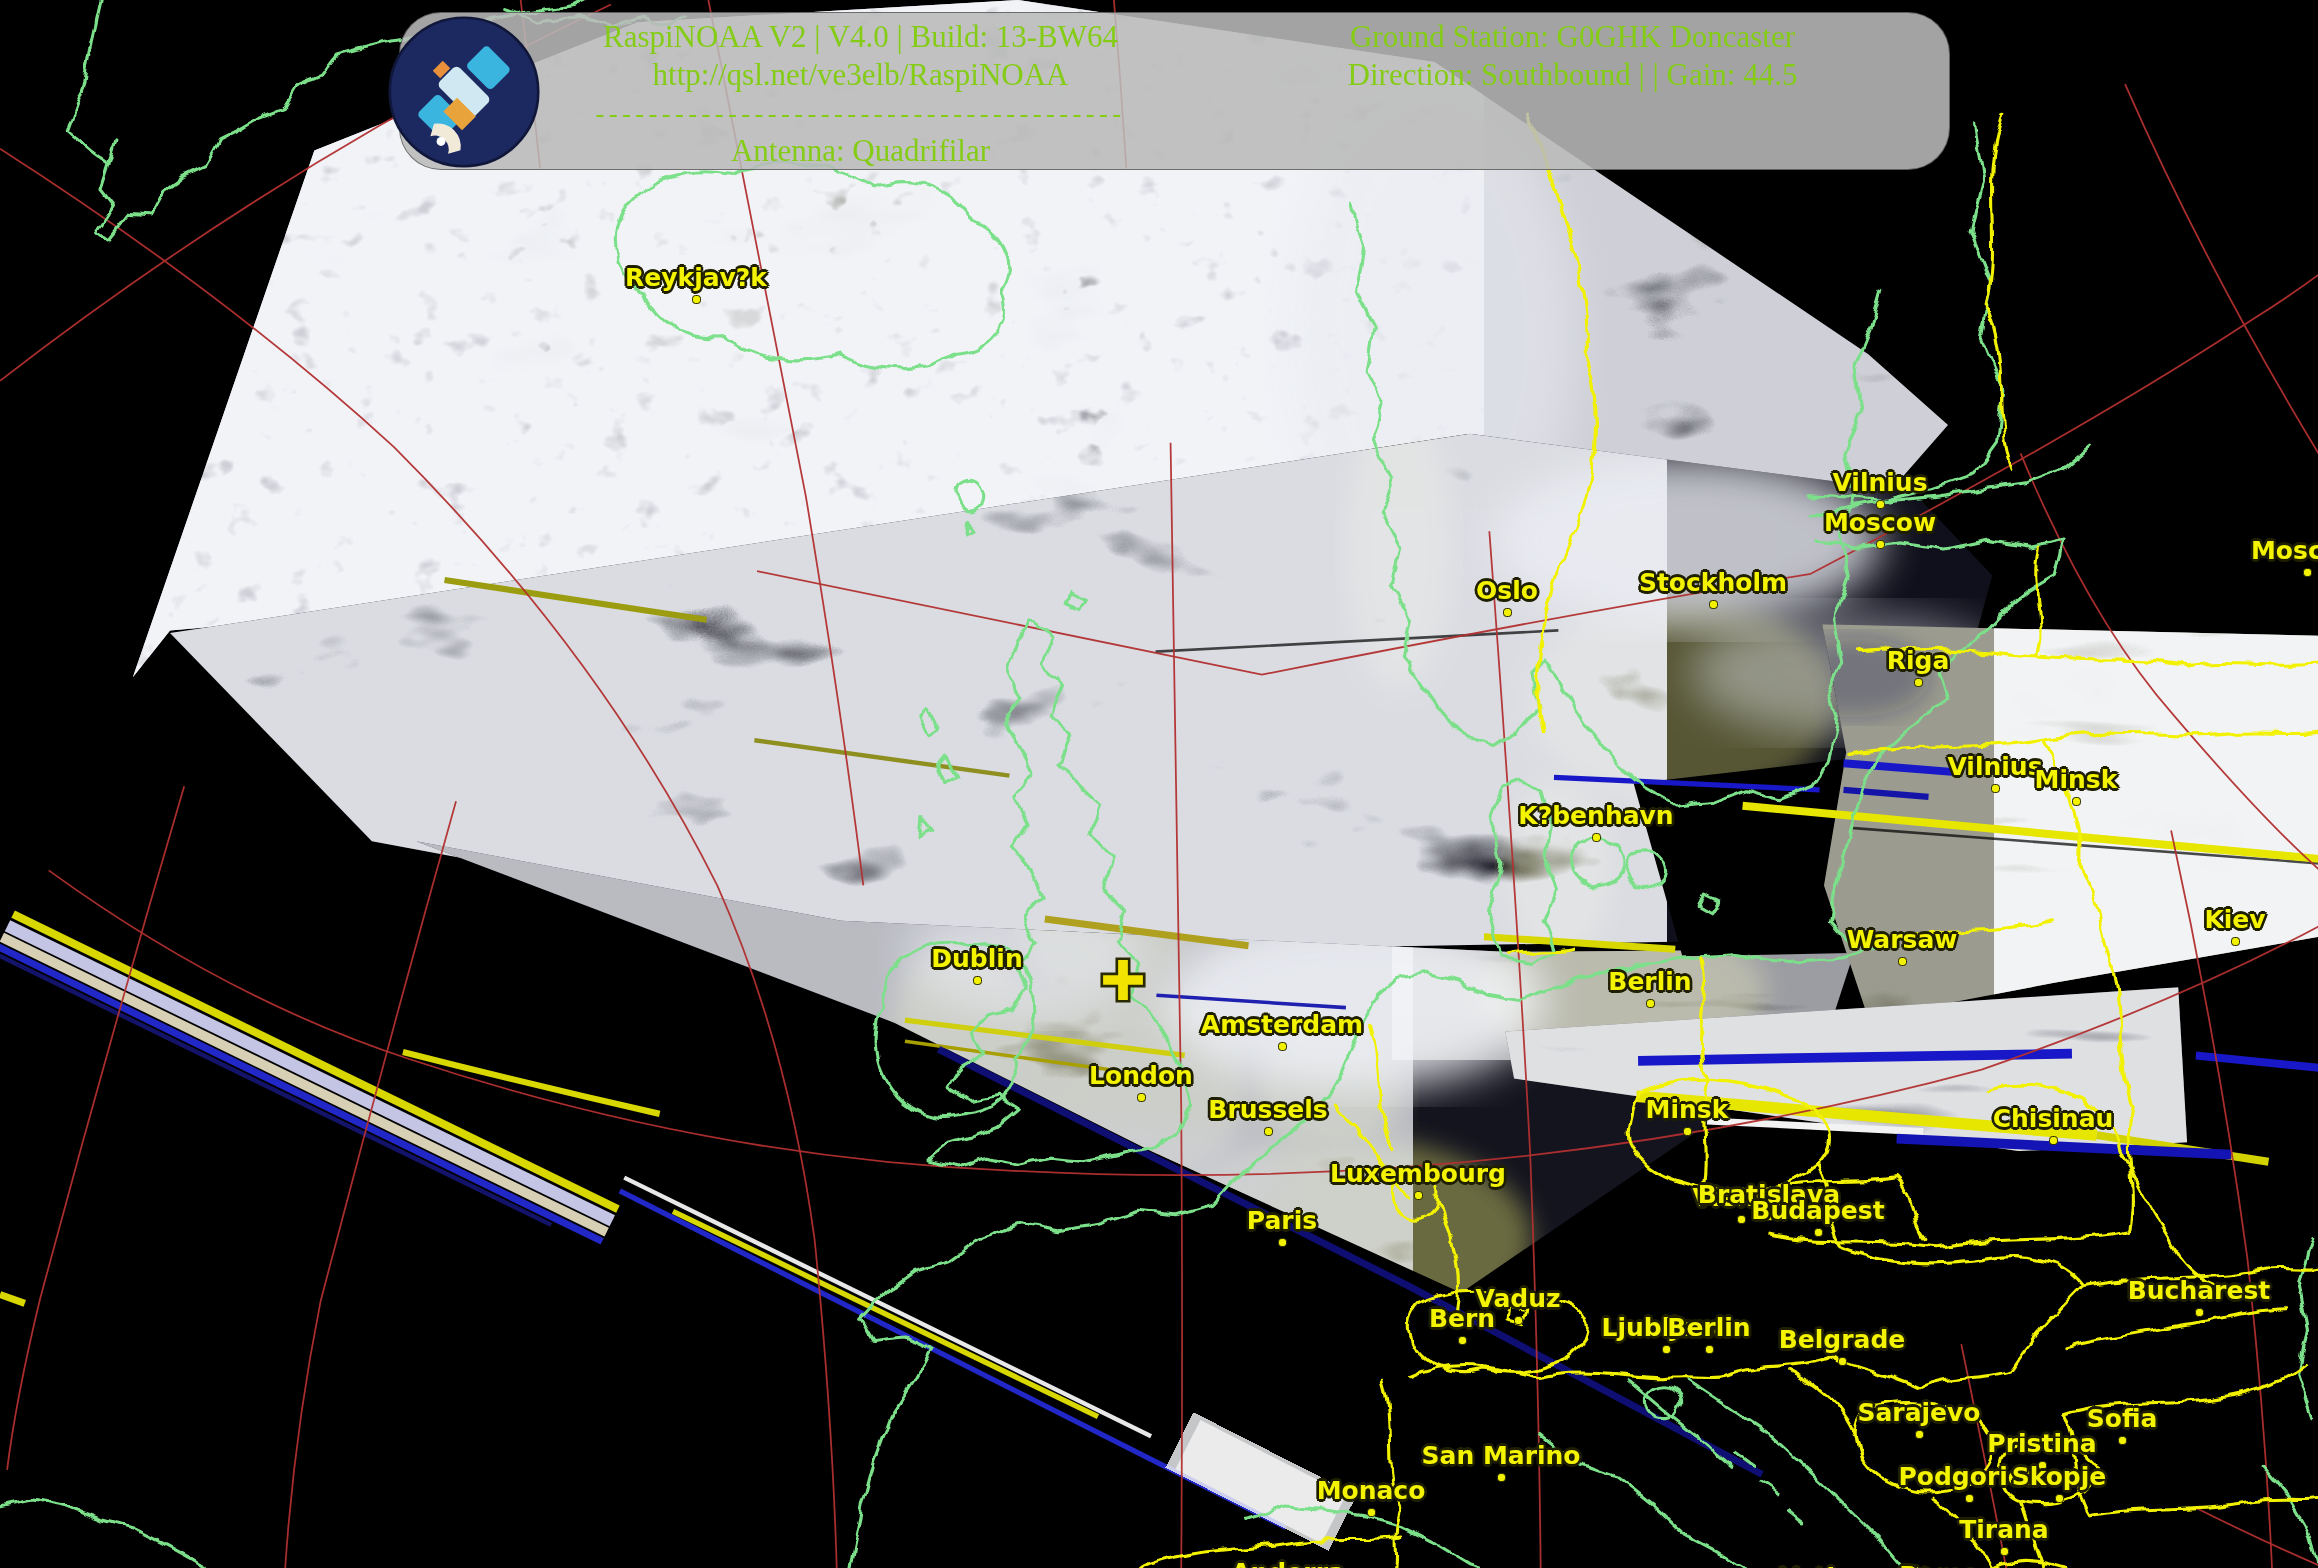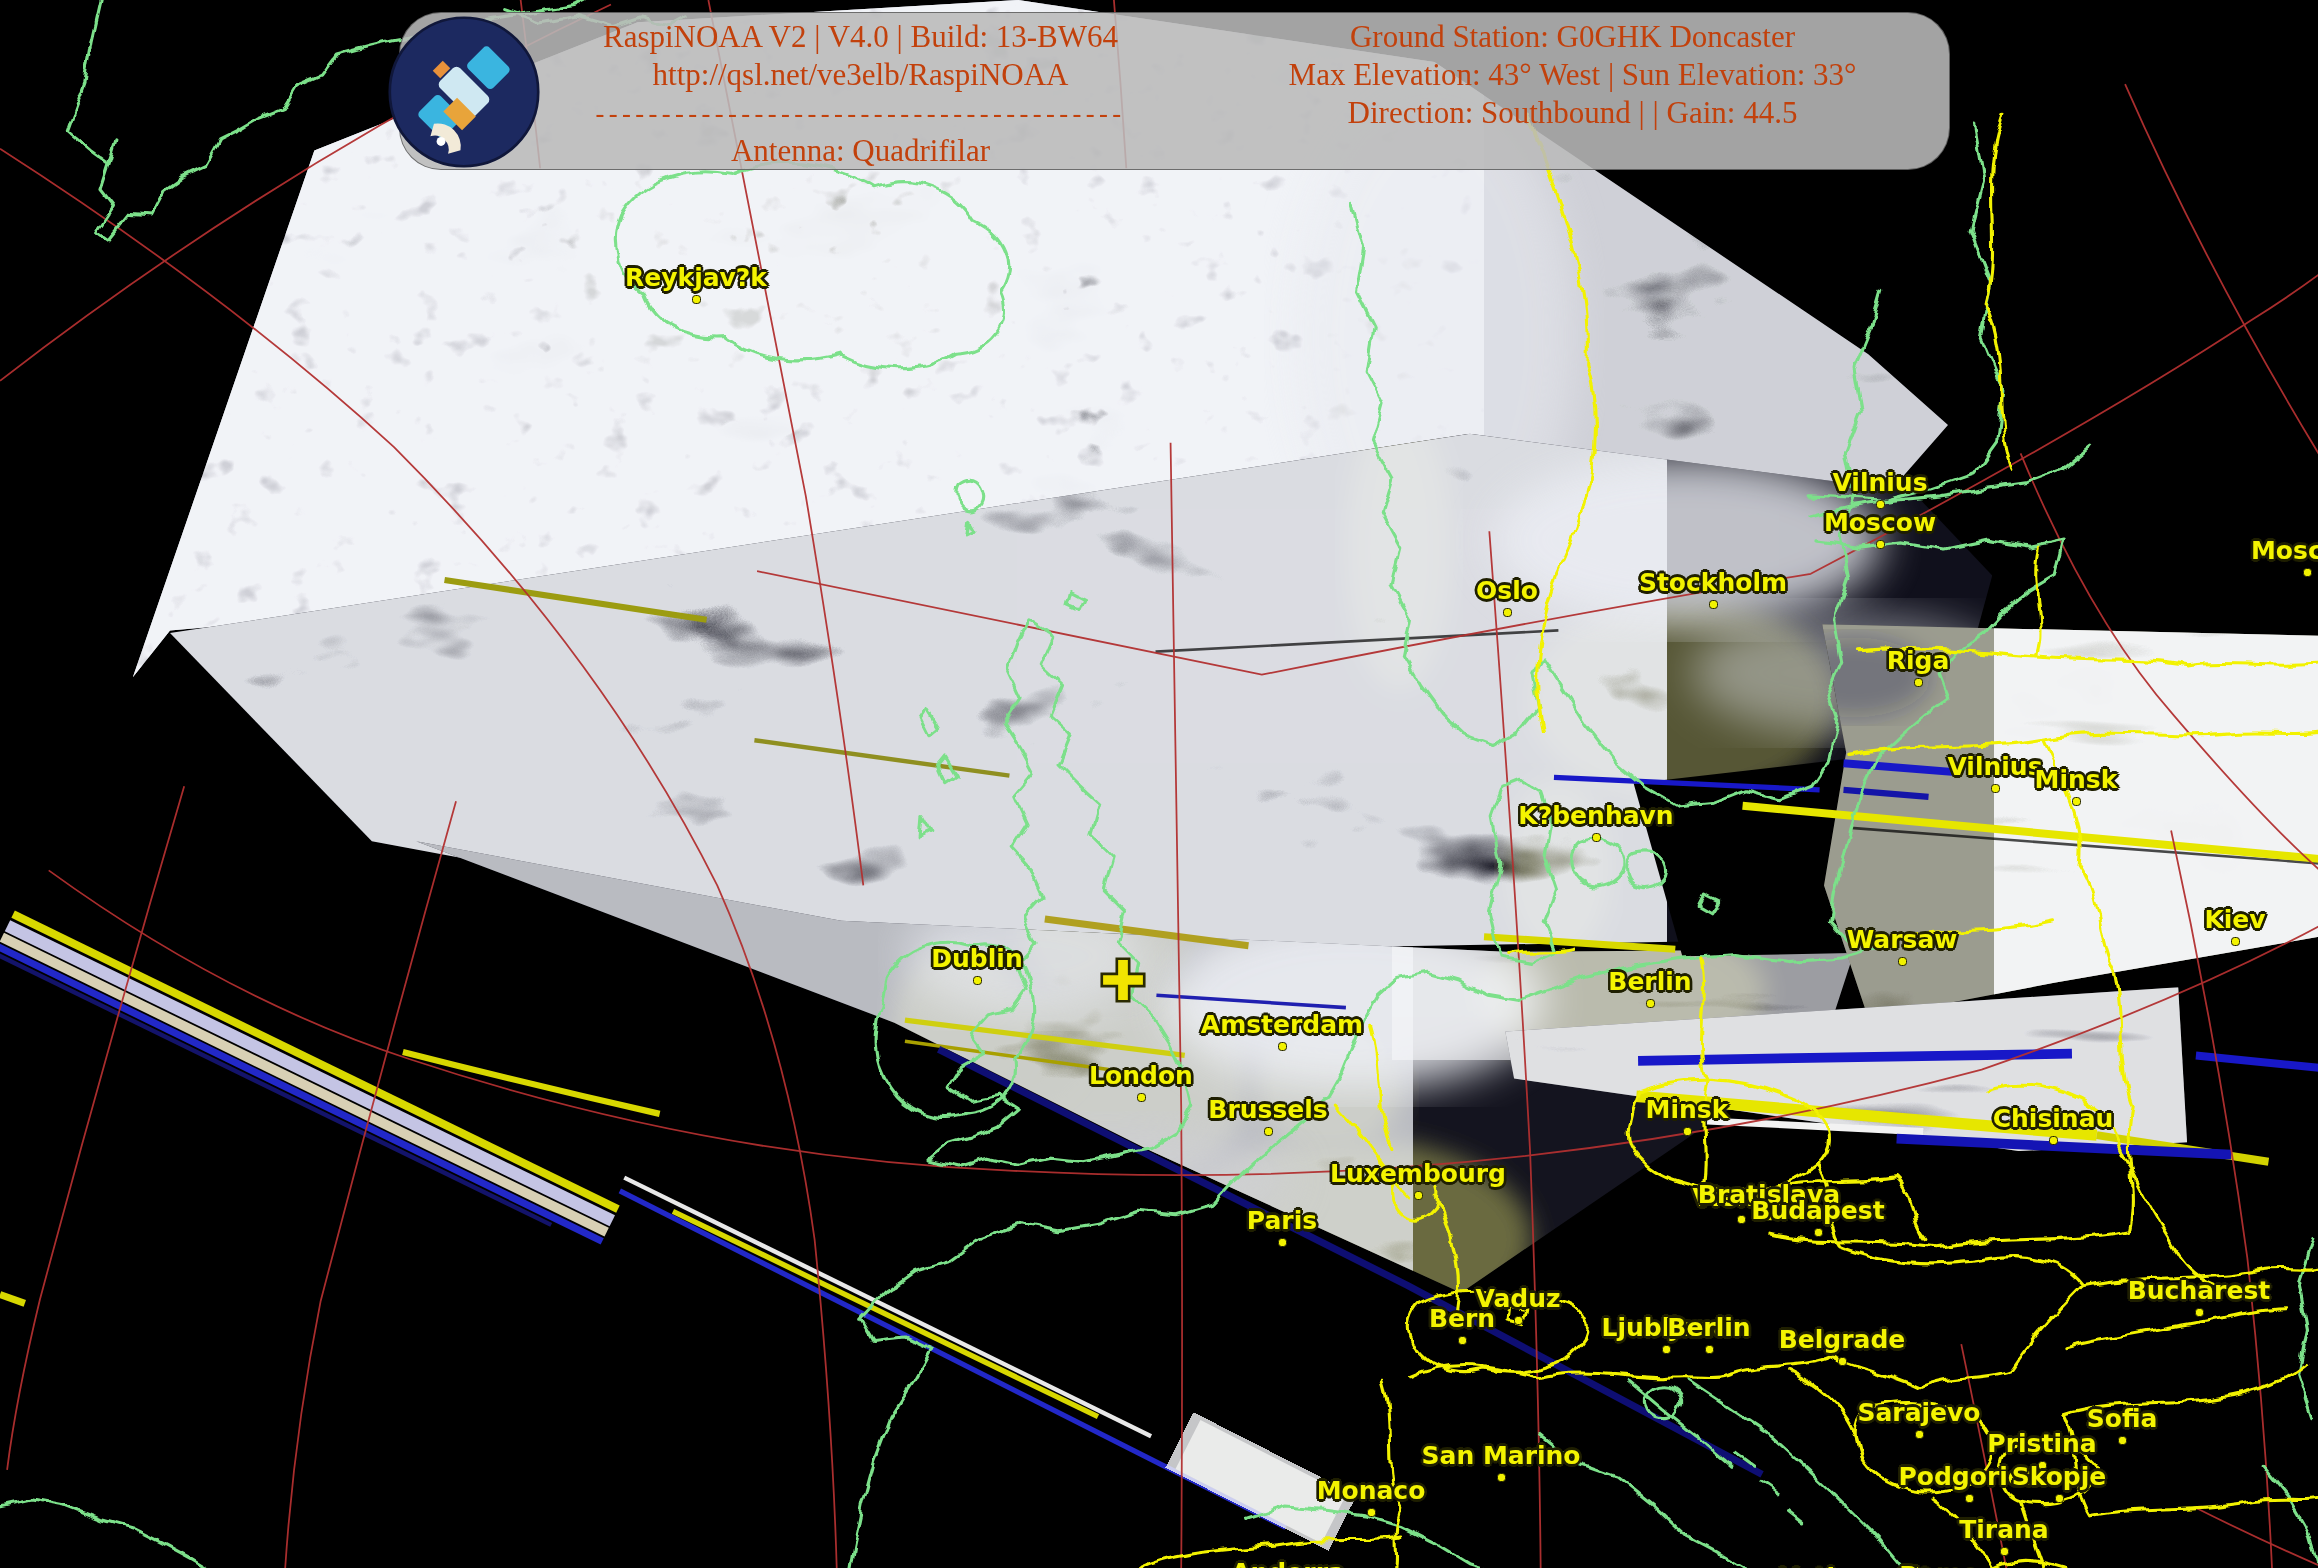--- a/index.html
+++ b/index.html
@@ -12,21 +12,21 @@
      background:#f2f200;border:1.8px solid #222200;border-radius:3.5px;box-sizing:border-box;}
   .city .lbl{position:absolute;left:0;bottom:7px;transform:translateX(-50%);white-space:nowrap;
      font-family:"DejaVu Sans",sans-serif;font-weight:700;font-size:25px;color:#f4f400;
      text-shadow:-1.8px -1.8px 0 #1f1f00,1.8px -1.8px 0 #1f1f00,-1.8px 1.8px 0 #1f1f00,1.8px 1.8px 0 #1f1f00,
                  0 -2.7px 0 #1f1f00,0 2.7px 0 #1f1f00,-2.7px 0 0 #1f1f00,2.7px 0 0 #1f1f00;}
   
   #gs-marker{position:absolute;width:46px;height:46px;margin:-23px 0 0 -23px;}
   
   #panel{position:absolute;left:399px;top:11.5px;width:1551px;height:158px;
      background:rgba(186,186,186,0.88);border:1.8px solid rgba(40,40,40,0.55);
-     border-radius:42px;box-sizing:border-box;color:#c2410c;
+     border-radius:42px;box-sizing:border-box;color:#84cc16;
      font-family:"Liberation Serif",serif;font-size:31px;line-height:38px;}
   #panel .col{position:absolute;top:5.3px;text-align:center;}
   #panel .col.left{left:133px;width:655px;}
   #panel .col.right{left:823px;width:699px;}
   #panel .dashes{letter-spacing:4.4px;font-size:26.6px;}
   #logo{position:absolute;left:-12.4px;top:3.5px;width:152px;height:152px;}
 </style>
 </head>
 <body>
 
@@ -438,17 +438,16 @@
     <circle cx="60" cy="142" r="5" fill="#fff"></circle>
   </svg>
   <div class="col left">
     <div>RaspiNOAA V2 | V4.0 | Build: 13-BW64</div>
     <div>http://qsl.net/ve3elb/RaspiNOAA</div>
     <div class="dashes">----------------------------------------</div>
     <div>Antenna: Quadrifilar</div>
   </div>
   <div class="col right">
     <div>Ground Station: G0GHK Doncaster</div>
-    <div>Max Elevation: 43° West | Sun Elevation: 33°</div>
     <div>Direction: Southbound | | Gain: 44.5</div>
   </div>
 </div>
 
 
 </body></html>

